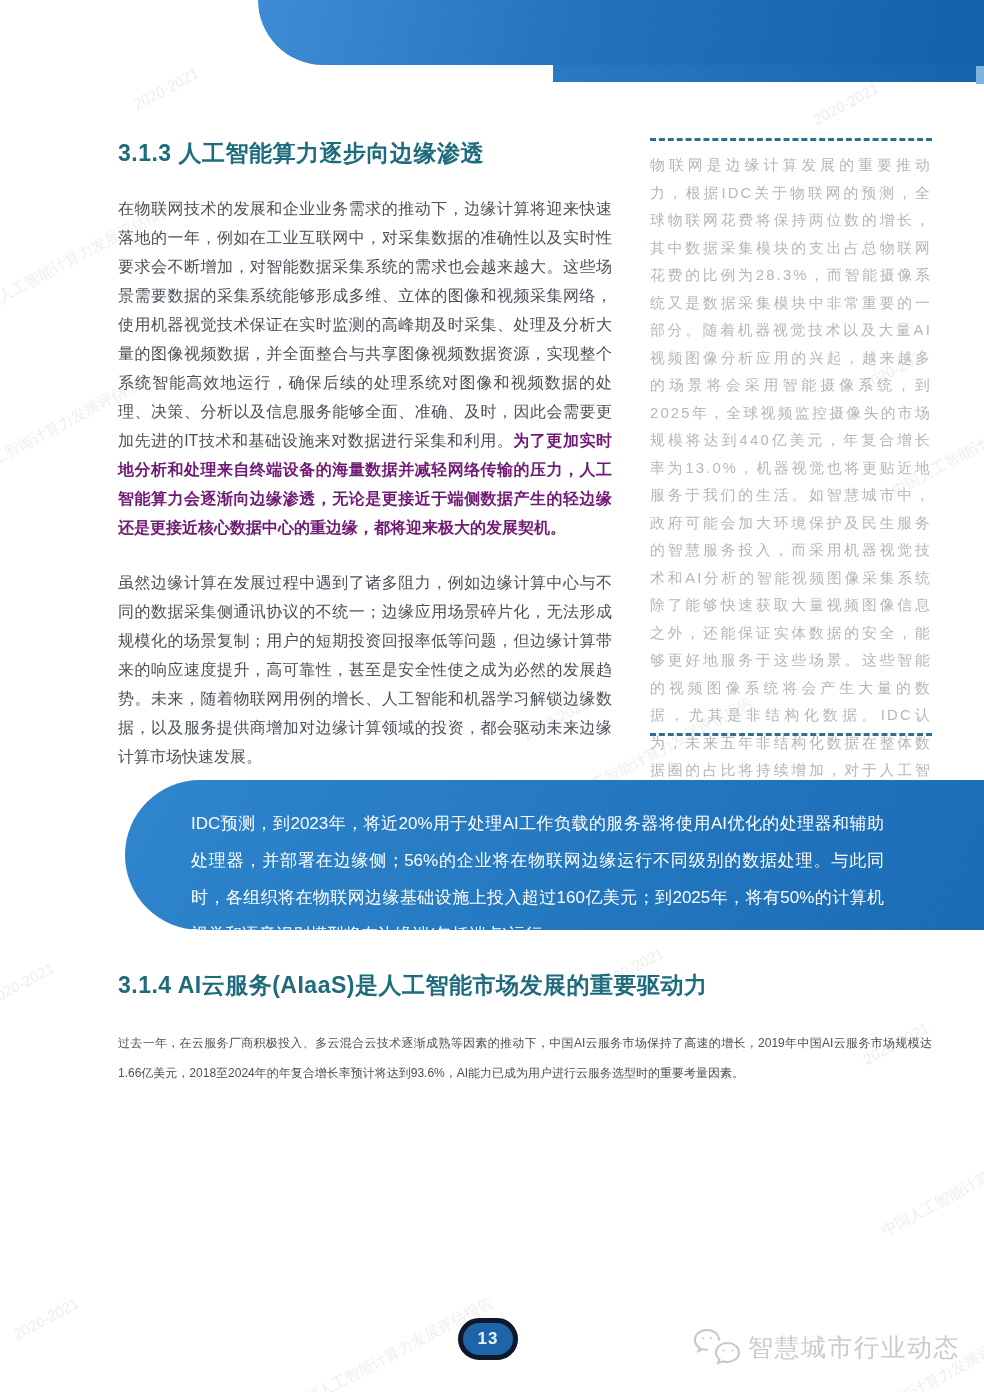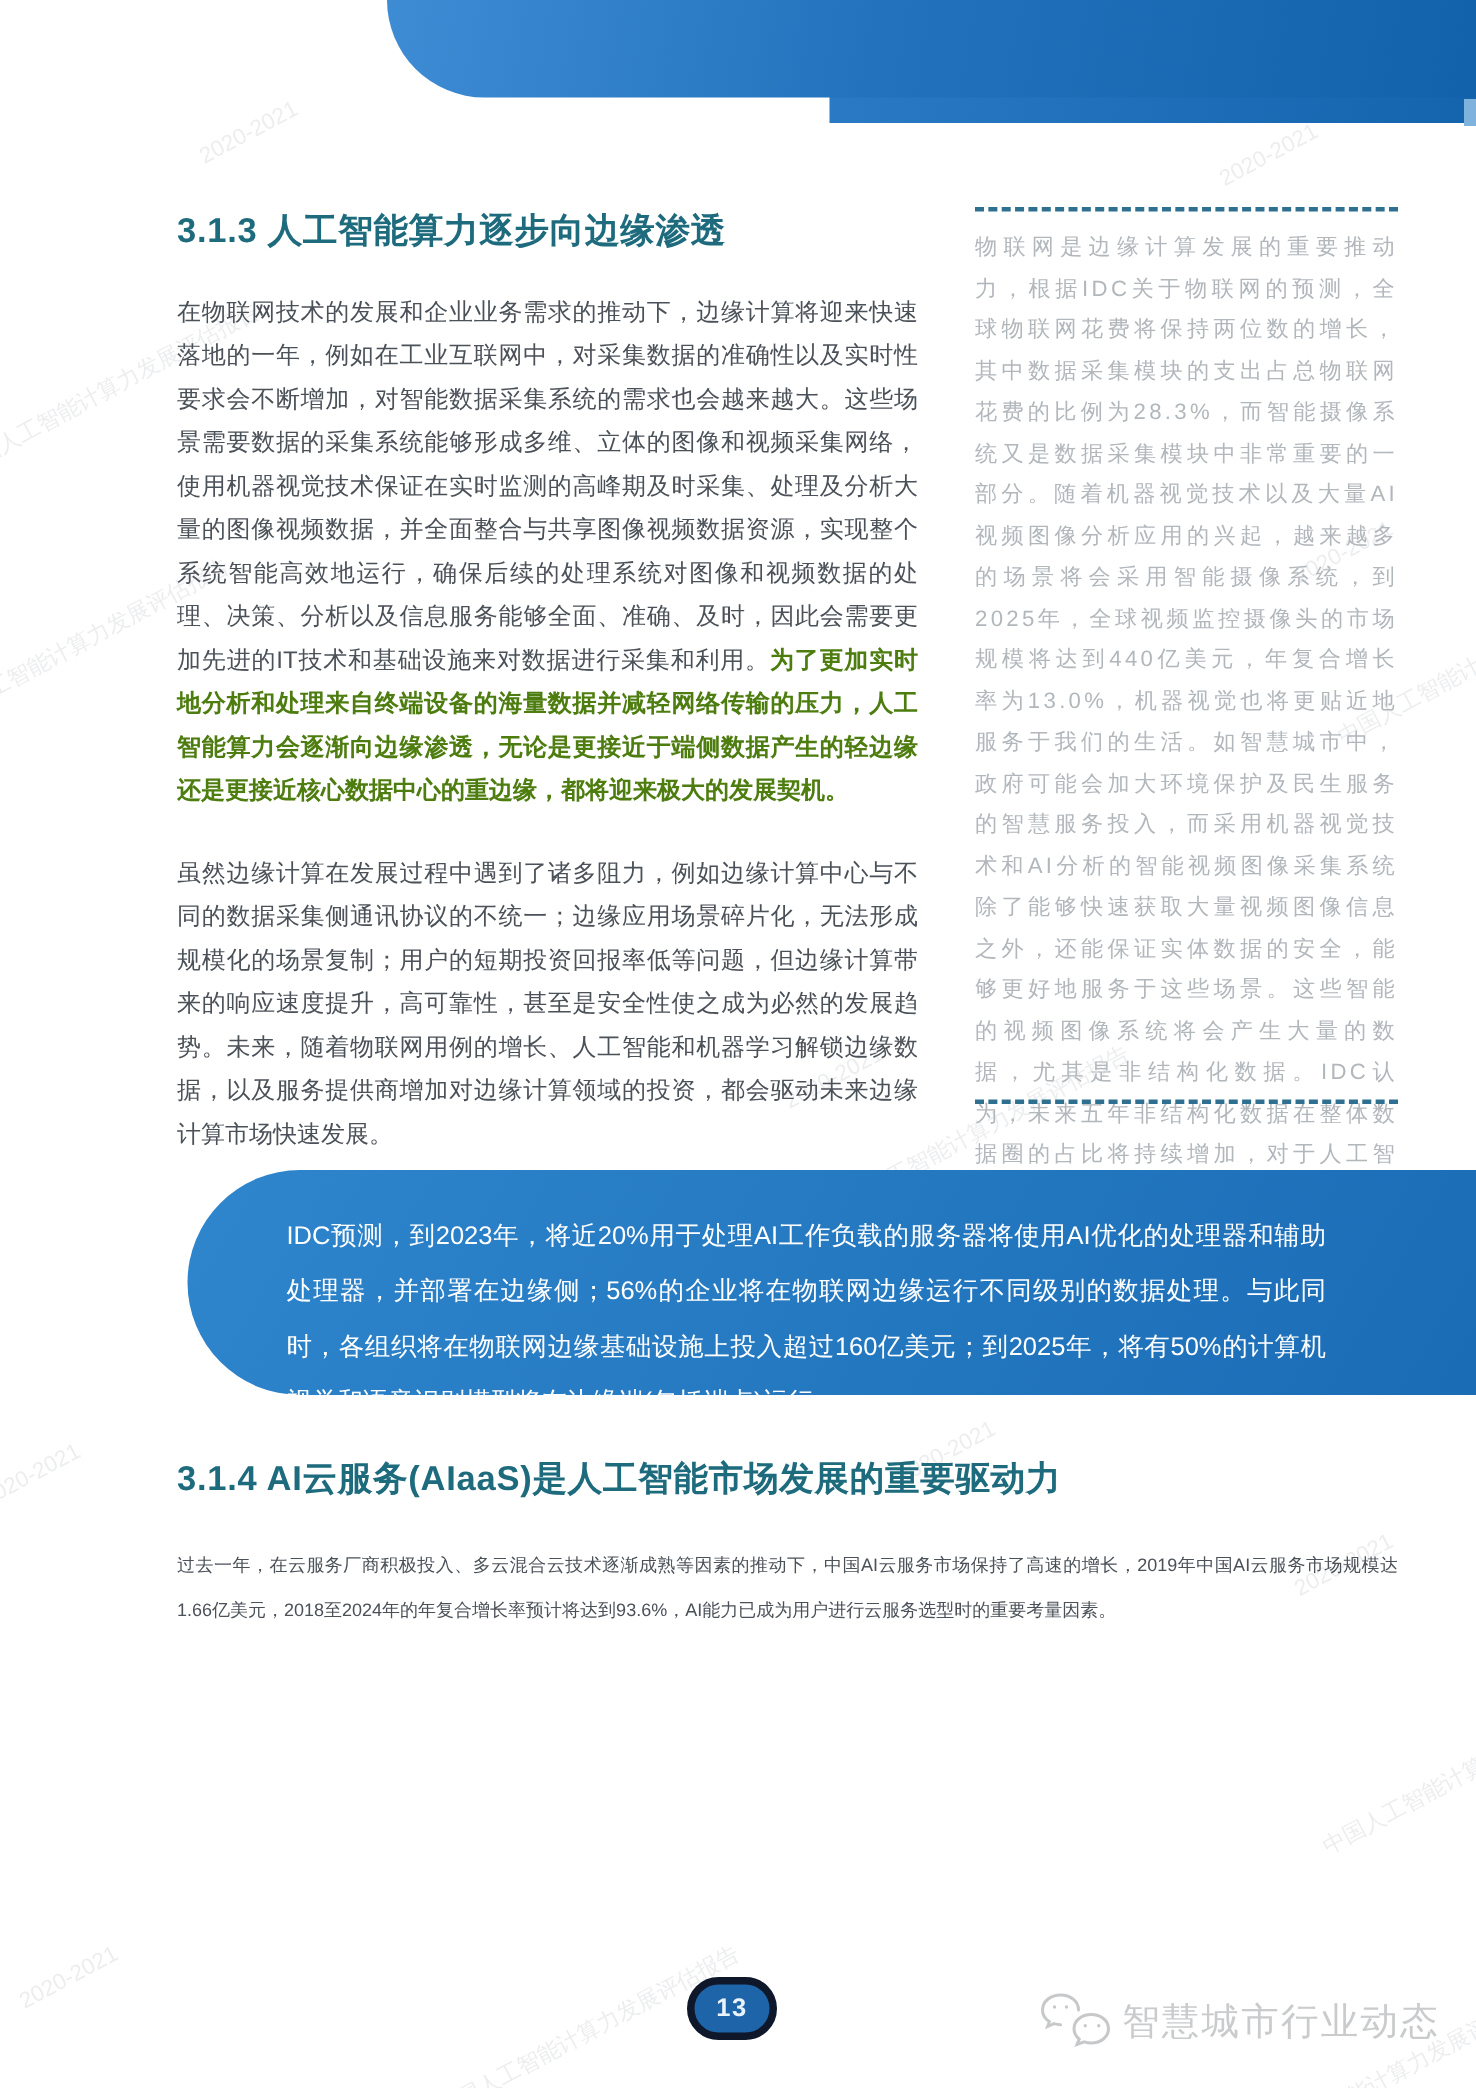--- a/index.html
+++ b/index.html
@@ -43,21 +43,21 @@
   }
   .h313{top:138px;}
   .h314{top:970px;}
   .body-para{
     position:absolute;left:118px;width:494px;
     font-size:16px;line-height:29px;color:#4b5158;
     text-align:justify;text-justify:inter-ideograph;
   }
   .p1{top:194px;}
   .p2{top:544px;margin-top:24px;}
-  .bold-run{color:#4d7c0f;font-weight:bold;}
+  .bold-run{color:#701a75;font-weight:bold;}
   .wide-para{
     position:absolute;left:118px;width:814px;
     font-size:12px;color:#4b5158;
     text-align:justify;text-justify:inter-ideograph;
   }
   .p3{top:1028px;line-height:30px;}
   .p4{top:1140px;line-height:29px;}
   
   .side-divider{
     position:absolute;left:650px;width:282px;height:0;

